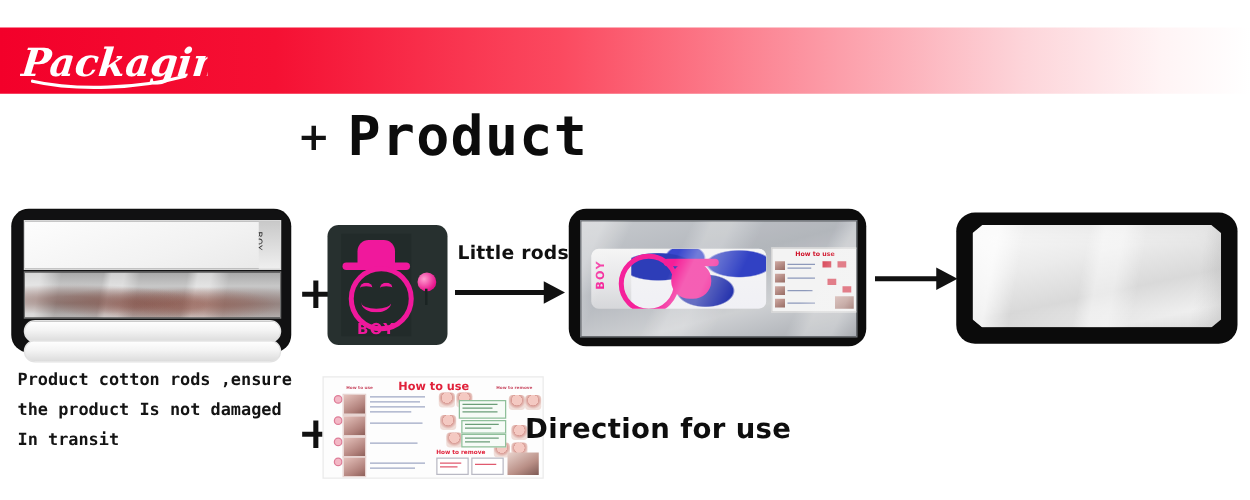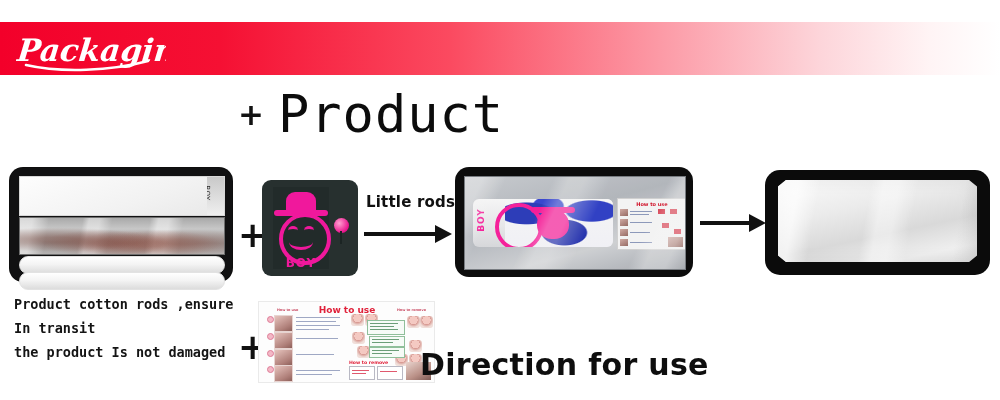--- a/index.html
+++ b/index.html
@@ -11,21 +11,21 @@
           background:linear-gradient(90deg,#f3002a 0%,#f51033 22%,#fb4a60 45%,
                      #fc9aa6 66%,#fdd5da 82%,#fff4f5 93%,#ffffff 100%);}
   .banner-logo{position:absolute;left:16px;top:24px;width:150px;height:52px;
                display:flex;align-items:center;}
   .banner-logo svg{display:block;}
 
   
   .heading{position:absolute;left:238px;top:88px;display:flex;align-items:center;gap:14px;}
   .heading .plus-small{font-size:31px;font-weight:700;color:#121212;line-height:1;
         font-family:"DejaVu Sans",sans-serif;}
-  .heading .htxt{font-size:52px;font-weight:400;color:#0c0c0c;letter-spacing:1px;
+  .heading .htxt{font-size:44px;font-weight:700;color:#0c0c0c;letter-spacing:1px;
         font-family:"DejaVu Sans Mono",monospace;line-height:1;}
 
   
   .plus{position:absolute;color:#111;font-weight:700;line-height:1;
         font-family:"DejaVu Sans",sans-serif;}
 
   .arrow{position:absolute;height:20px;display:flex;align-items:center;}
   .arrow .shaft{height:4px;background:#111;flex:1;}
   .arrow .head{width:0;height:0;border-top:9px solid transparent;
         border-bottom:9px solid transparent;border-left:17px solid #111;margin-left:-1px;}
@@ -149,22 +149,22 @@
   .m-cardline{position:absolute;height:.8px;background:#3c7f4d;opacity:.75;}
   .m-fig{position:absolute;width:13px;height:12px;
           background:radial-gradient(circle at 50% 35%,#f4c9c2 0 40%,#d89a93 42%,#f0ded9 70%);
           border-radius:3px;}
   .m-redline{position:absolute;height:.8px;background:#d8304a;opacity:.8;}
   .m-photo{position:absolute;left:147px;top:60px;width:25px;height:18px;
           background:linear-gradient(150deg,#e9d3cd,#b98f86 60%,#7e5a54);}
   .m-remove{position:absolute;left:90px;top:58px;color:#e0213a;font-size:4.6px;font-weight:700;}
   .m-box{position:absolute;border:.6px solid #b9b9c4;background:#fff;}
 
-  .direction{position:absolute;left:420px;top:331px;font-size:30px;font-weight:700;
-          color:#0e0e0e;font-family:"DejaVu Sans",sans-serif;letter-spacing:.3px;margin-top:16px;}
+  .direction{position:absolute;left:420px;top:331px;font-size:22px;font-weight:700;
+          color:#0e0e0e;font-family:"DejaVu Sans",sans-serif;letter-spacing:.3px;}
 </style>
 </head>
 <body>
 
 <div class="banner"></div>
 <div class="banner-logo">
   <svg width="150" height="46" viewBox="0 0 150 46">
     <text x="4" y="34" font-family="DejaVu Serif, serif" font-size="31" font-style="italic" font-weight="700" fill="#ffffff" transform="skewX(-6)">Packaging</text>
     <path d="M10 38 C45 46, 95 44, 132 34" stroke="#ffffff" stroke-width="2.6" fill="none" stroke-linecap="round"></path>
   </svg>
@@ -181,22 +181,22 @@
       <span>BOY</span>
     </div>
   </div>
   <div class="p1-mid"></div>
   <div class="p1-rod a"></div>
   <div class="p1-rod b"></div>
 </div>
 
 <div class="caption1">
   <div>Product cotton rods ,ensure</div>
+  <div>the product Is not damaged</div>
   <div>In transit</div>
-  <div>the product Is not damaged</div>
 </div>
 
 <div class="plus" style="left:238px;top:218px;font-size:35px;">+</div>
 
 <div class="gift">
   <div class="gift-card"></div>
   <div class="gift-hat-top"></div>
   <div class="gift-hat-brim"></div>
   <div class="gift-face"></div>
   <div class="gift-eye l"></div>

